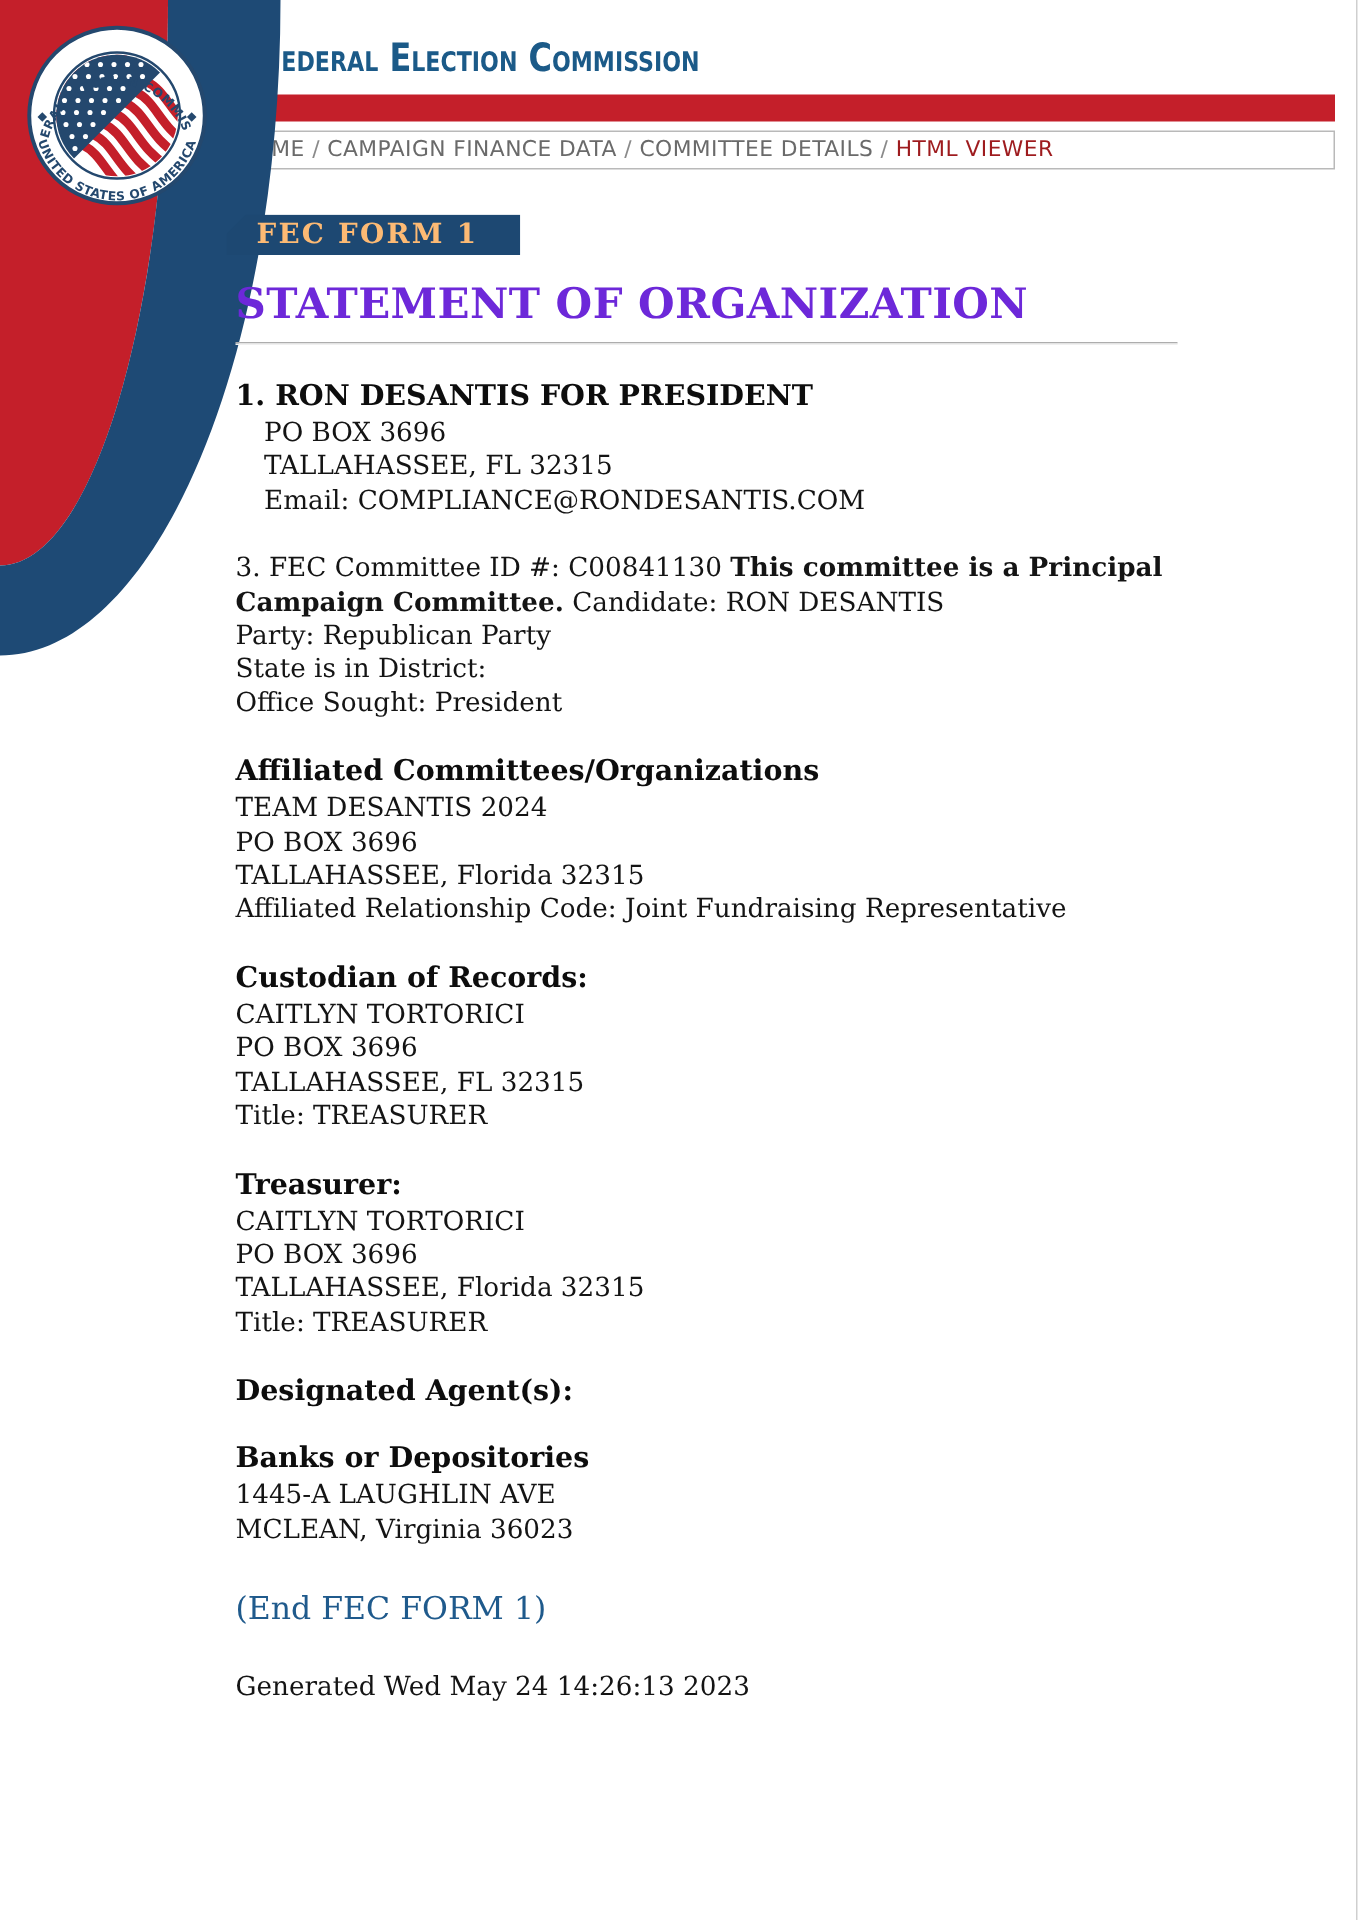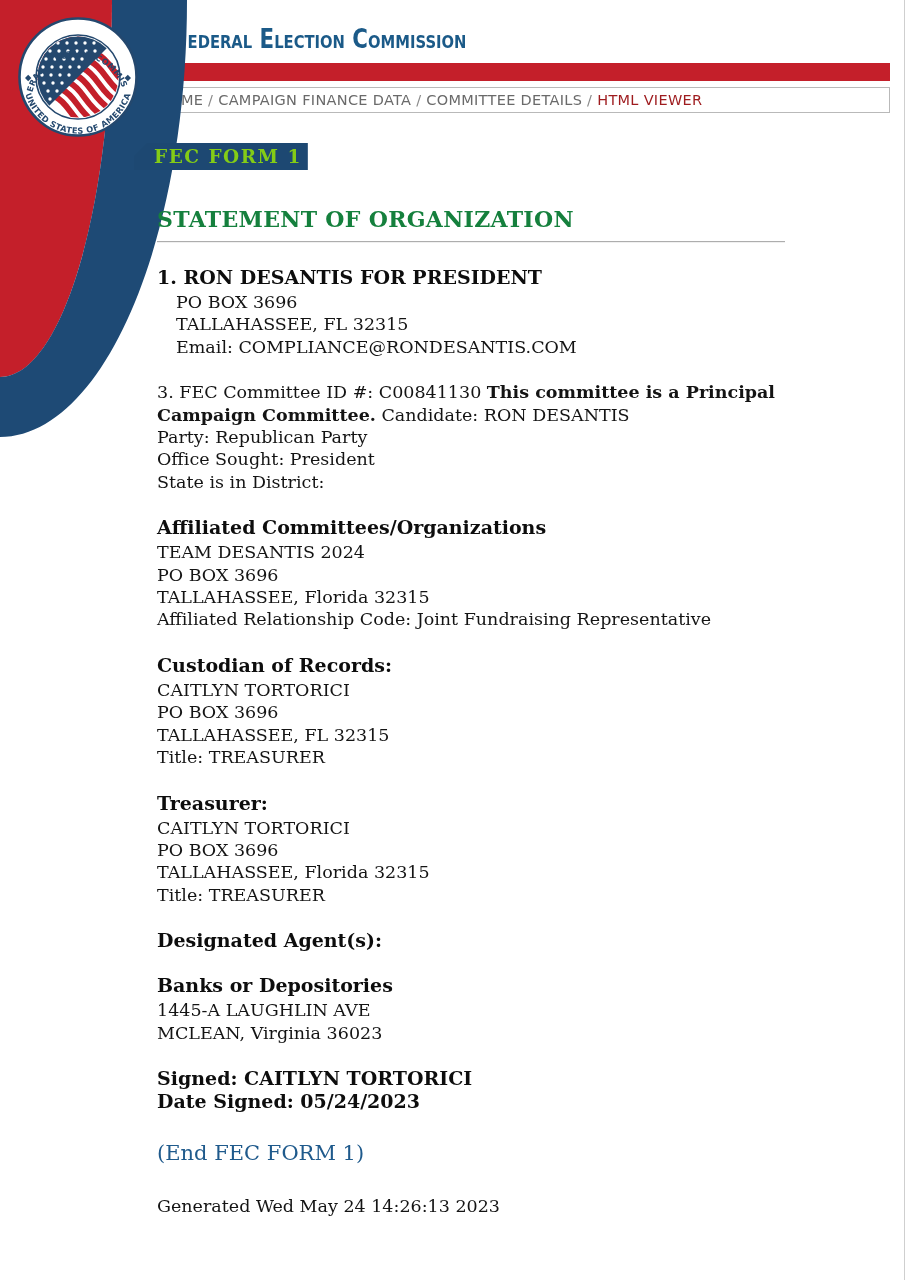--- a/index.html
+++ b/index.html
@@ -26,27 +26,27 @@
     font-family:"DejaVu Sans", sans-serif; font-size:14.5px; color:#6a6a6a;
     line-height:24px; padding-left:10px; letter-spacing:0.3px; white-space:nowrap; overflow:hidden;
   }
   .breadcrumb a.crumb { color:#6a6a6a; text-decoration:none; }
   .breadcrumb .crumb-sep { color:#8a8a8a; }
   .breadcrumb .crumb-current { color:#9e1b1e; }
   .decor { position:absolute; top:0; left:0; }
   .seal { position:absolute; top:16px; left:17px; }
   
   .badge {
-    position:absolute; left:134px; top:143px; height:27px; line-height:27px;
-    background:#1d4872; color:#84cc16; font-weight:bold; font-size:18.5px;
-    letter-spacing:1.5px; padding:0 6px 0 20px; white-space:nowrap;
+    position:absolute; left:151px; top:143px; height:27px; line-height:27px;
+    background:#1d4872; color:#fdba74; font-weight:bold; font-size:18.5px;
+    letter-spacing:1.5px; padding:0 28px 0 20px; white-space:nowrap;
     clip-path:polygon(13px 0, 100% 0, 100% 100%, 0 100%, 0 13px);
   }
   .content { position:absolute; left:157px; top:170px; width:640px; }
-  .doc-title { margin:36px 0 0; font-size:22px; font-weight:bold; color:#15803d; letter-spacing:0.3px; }
+  .doc-title { margin:16px 0 0; font-size:28px; font-weight:bold; color:#6d28d9; letter-spacing:0.3px; }
   .filing    { margin:23px 0 0; font-size:20px;  font-weight:bold; color:#0d0d0d; }
   .rule {
     margin:9px 0 0; width:628px; height:0; border:0;
     border-top:1px solid #adadad; border-bottom:1px solid #f0f0f0;
   }
   .form-section { margin:23px 0 0; }
   .sec-heading { margin:0 0 3px; font-size:19px; font-weight:bold; color:#0d0d0d; }
   p.line { margin:0; font-size:17.5px; line-height:22.4px; color:#141414; }
   p.line.indent { padding-left:19px; }
   p.line.bold { font-weight:bold; font-size:19px; line-height:22.6px; color:#0d0d0d; }
@@ -141,22 +141,22 @@
     <div>
         <section class="form-section">
           <h2 class="sec-heading">1. RON DESANTIS FOR PRESIDENT</h2>
           <p class="line indent">PO BOX 3696</p>
           <p class="line indent">TALLAHASSEE, FL 32315</p>
           <p class="line indent">Email: COMPLIANCE@RONDESANTIS.COM</p>
         </section>
         <section class="form-section">
           <p class="line"><span>3. FEC Committee ID #: C00841130 </span><span class="b">This committee is a Principal Campaign Committee.</span><span> Candidate: RON DESANTIS</span></p>
           <p class="line">Party: Republican Party</p>
+          <p class="line">State is in District:</p>
           <p class="line">Office Sought: President</p>
-          <p class="line">State is in District:</p>
         </section>
         <section class="form-section">
           <h2 class="sec-heading">Affiliated Committees/Organizations</h2>
           <p class="line">TEAM DESANTIS 2024</p>
           <p class="line">PO BOX 3696</p>
           <p class="line">TALLAHASSEE, Florida 32315</p>
           <p class="line">Affiliated Relationship Code: Joint Fundraising Representative</p>
         </section>
         <section class="form-section">
           <h2 class="sec-heading">Custodian of Records:</h2>
@@ -173,22 +173,18 @@
           <p class="line">Title: TREASURER</p>
         </section>
         <section class="form-section">
           <h2 class="sec-heading">Designated Agent(s):</h2>
         </section>
         <section class="form-section">
           <h2 class="sec-heading">Banks or Depositories</h2>
           <p class="line">1445-A LAUGHLIN AVE</p>
           <p class="line">MCLEAN, Virginia 36023</p>
         </section>
-        <section class="form-section">
-          <p class="line bold">Signed: CAITLYN TORTORICI</p>
-          <p class="line bold">Date Signed: 05/24/2023</p>
-        </section>
       </div>
     <p class="end-form">(End FEC FORM 1)</p>
     <p class="generated">Generated Wed May 24 14:26:13 2023</p>
   </main>
 
 </div>
 
 </body></html>

